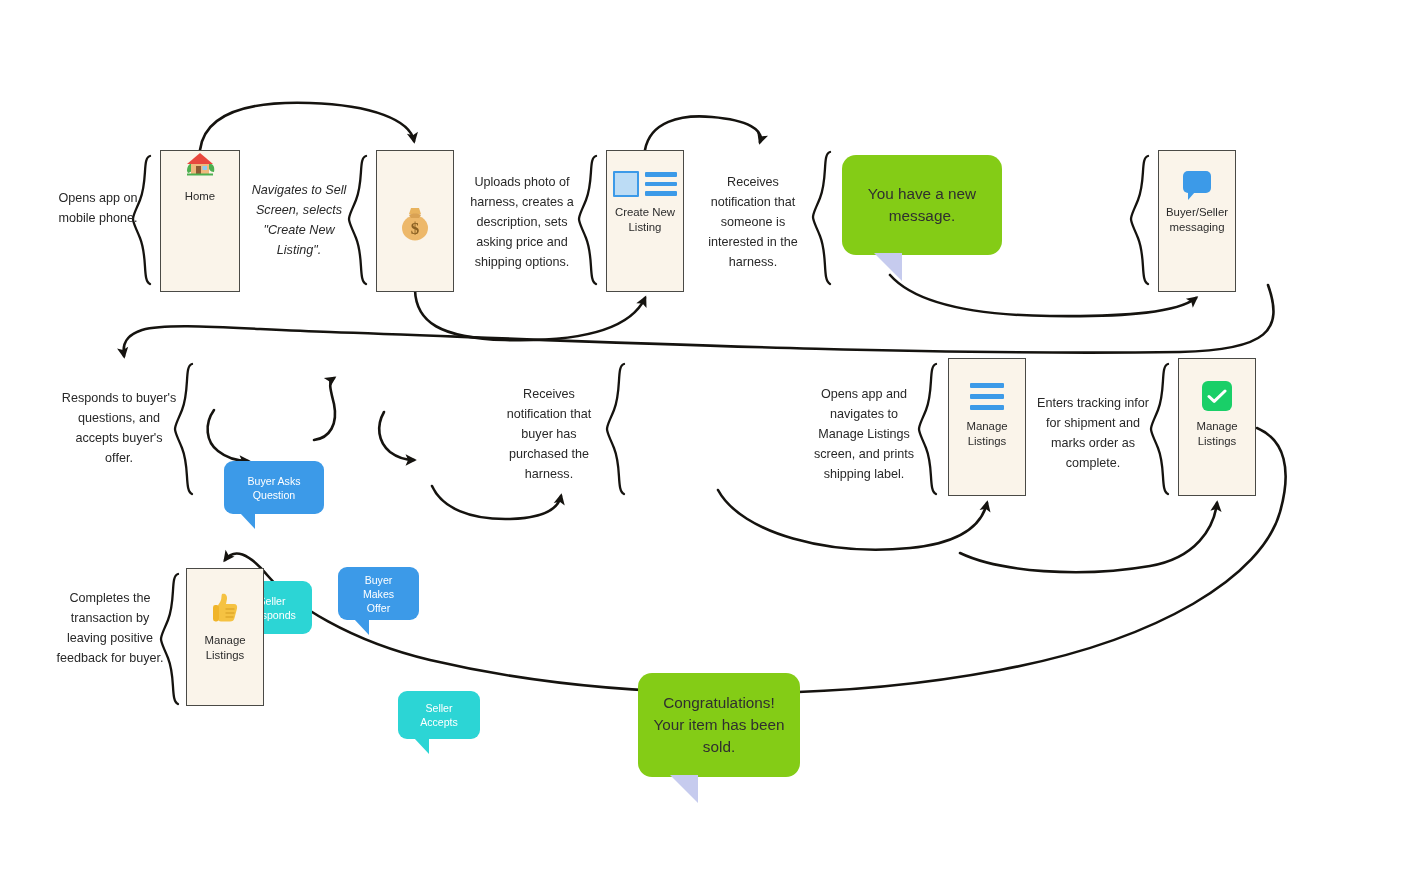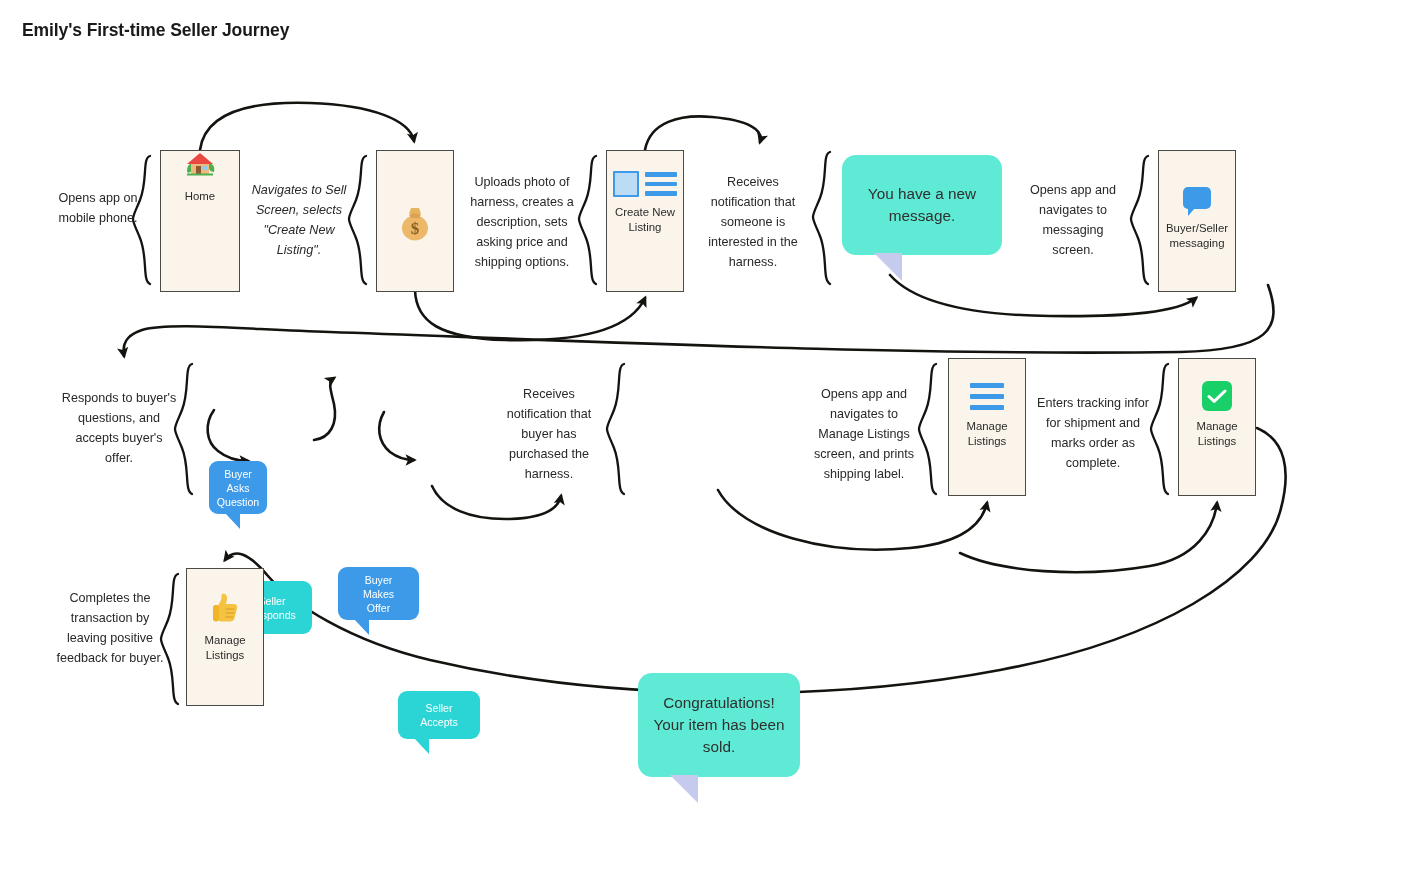--- a/index.html
+++ b/index.html
@@ -179,21 +179,21 @@
     bottom: -26px;
     left: 32px;
     width: 0;
     height: 0;
     border-left: 28px solid transparent;
     border-right: 0 solid transparent;
     border-top: 28px solid currentColor;
   }
 
   .bubble-lavender {
-    background: #5eead4;
+    background: #84cc16;
     color: #c6cbee;
     border-radius: 14px;
     text-align: center;
   }
   .bubble-lavender .bubble-text {
     color: #2f2f2f;
     font-size: 15.3px;
     line-height: 22px;
   }
 
@@ -239,21 +239,20 @@
     font-size: 12.6px;
     line-height: 20px;
     color: #282828;
   }
 </style>
 </head>
 <body>
 
 <div id="canvas">
 
-  <div id="page-title">Emily's First-time Seller Journey</div>
 
   <svg id="connectors" viewBox="0 0 1416 891" width="1416" height="891">
     <defs>
       <marker id="arrowhead" viewBox="0 0 12 12" refX="8.5" refY="6" markerWidth="5.2" markerHeight="5.2" orient="auto-start-reverse">
         <path d="M1,1 L11,6 L1,11 L3.2,6 Z" fill="#15130f"></path>
       </marker>
     </defs>
 
     <path class="link" marker-end="url(#arrowhead)" d="M200,150 C205,112 250,101 310,103 C372,105 410,120 414,141"></path>
 
@@ -356,30 +355,29 @@
     </span>
     <span class="card-label">Create New Listing</span>
   </div>
 
   <div class="caption" style="left:698px; top:172px; width:110px;">Receives notification that someone is interested in the harness.</div>
 
   <div class="node bubble bubble-lavender" style="left:842px; top:155px; width:160px; height:100px;">
     <span class="bubble-text">You have a new message.</span>
   </div>
 
-  <div class="caption" style="left:1022px; top:180px; width:102px;">Opens app and navigates to messaging screen.</div>
-
-  <div class="node screen-card" style="left:1158px; top:150px; width:78px; height:142px; padding-top:36px;">
+
+  <div class="node screen-card" style="left:1158px; top:150px; width:78px; height:142px; padding-top:20px;">
     <span class="chatbubble-icon"></span>
     <span class="card-label">Buyer/Seller messaging</span>
   </div>
 
   <div class="caption" style="left:60px; top:388px; width:118px;">Responds to buyer's questions, and accepts buyer's offer.</div>
 
-  <div class="node bubble bubble-blue" style="left:209px; top:361px; width:58px; height:53px;">
+  <div class="node bubble bubble-blue" style="left:224px; top:361px; width:100px; height:53px;">
     <span class="bubble-text">Buyer Asks Question</span>
   </div>
 
   <div class="node bubble bubble-teal" style="left:232px; top:428px; width:80px; height:53px;">
     <span class="bubble-text">Seller Responds</span>
   </div>
 
   <div class="node bubble bubble-blue" style="left:338px; top:361px; width:81px; height:53px;">
     <span class="bubble-text">Buyer Makes Offer</span>
   </div>

